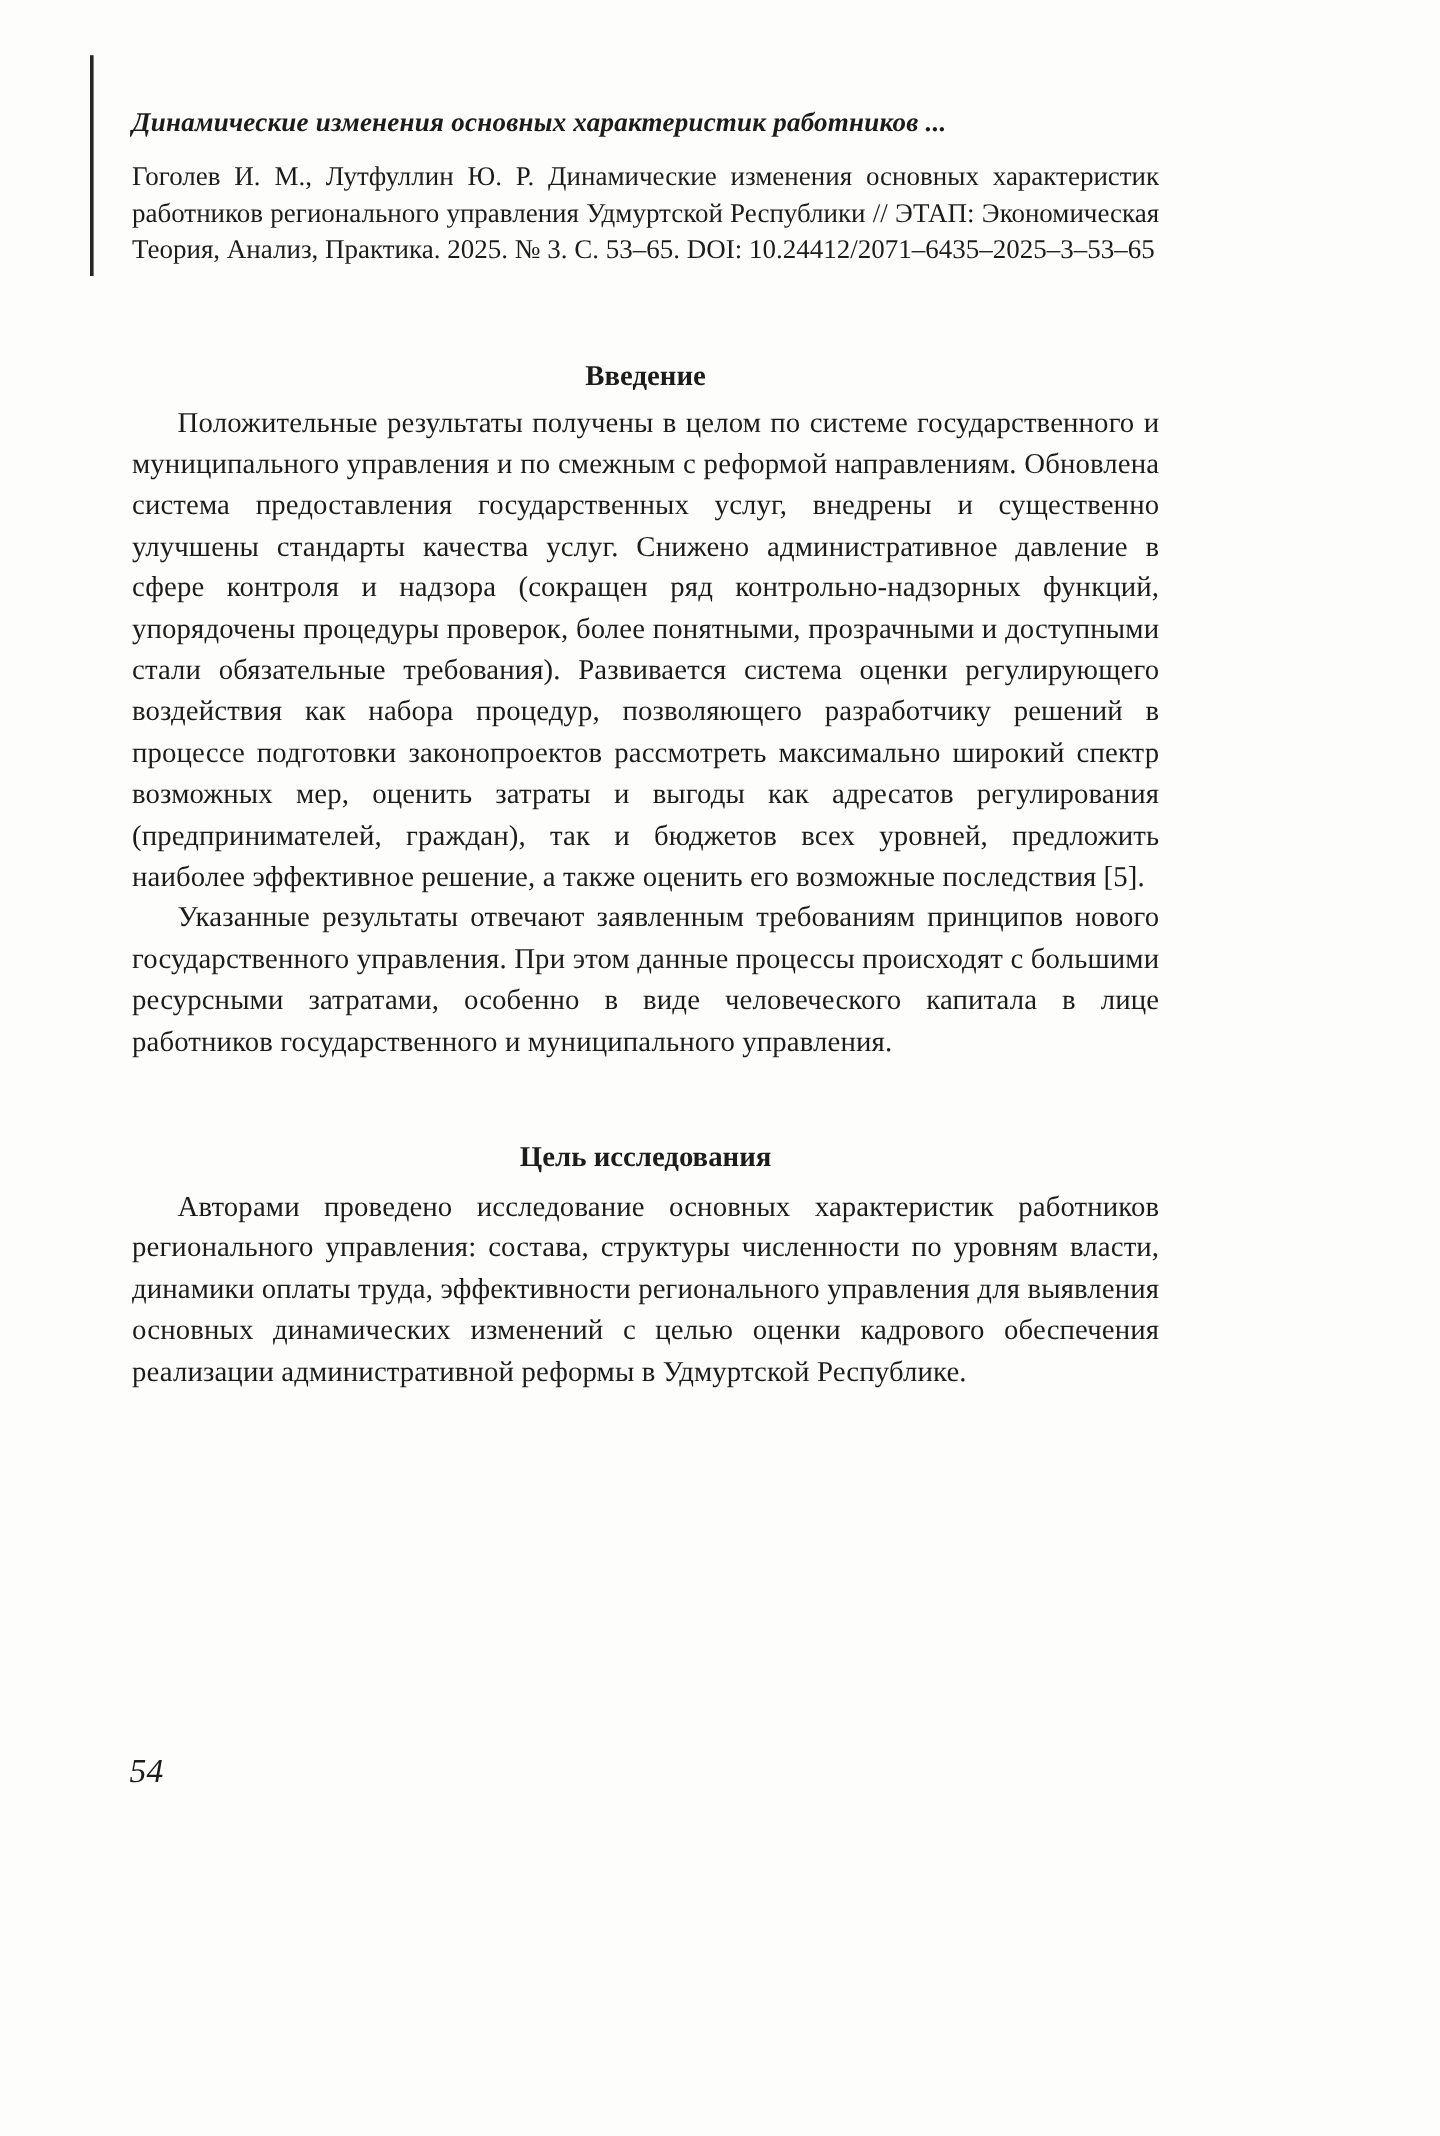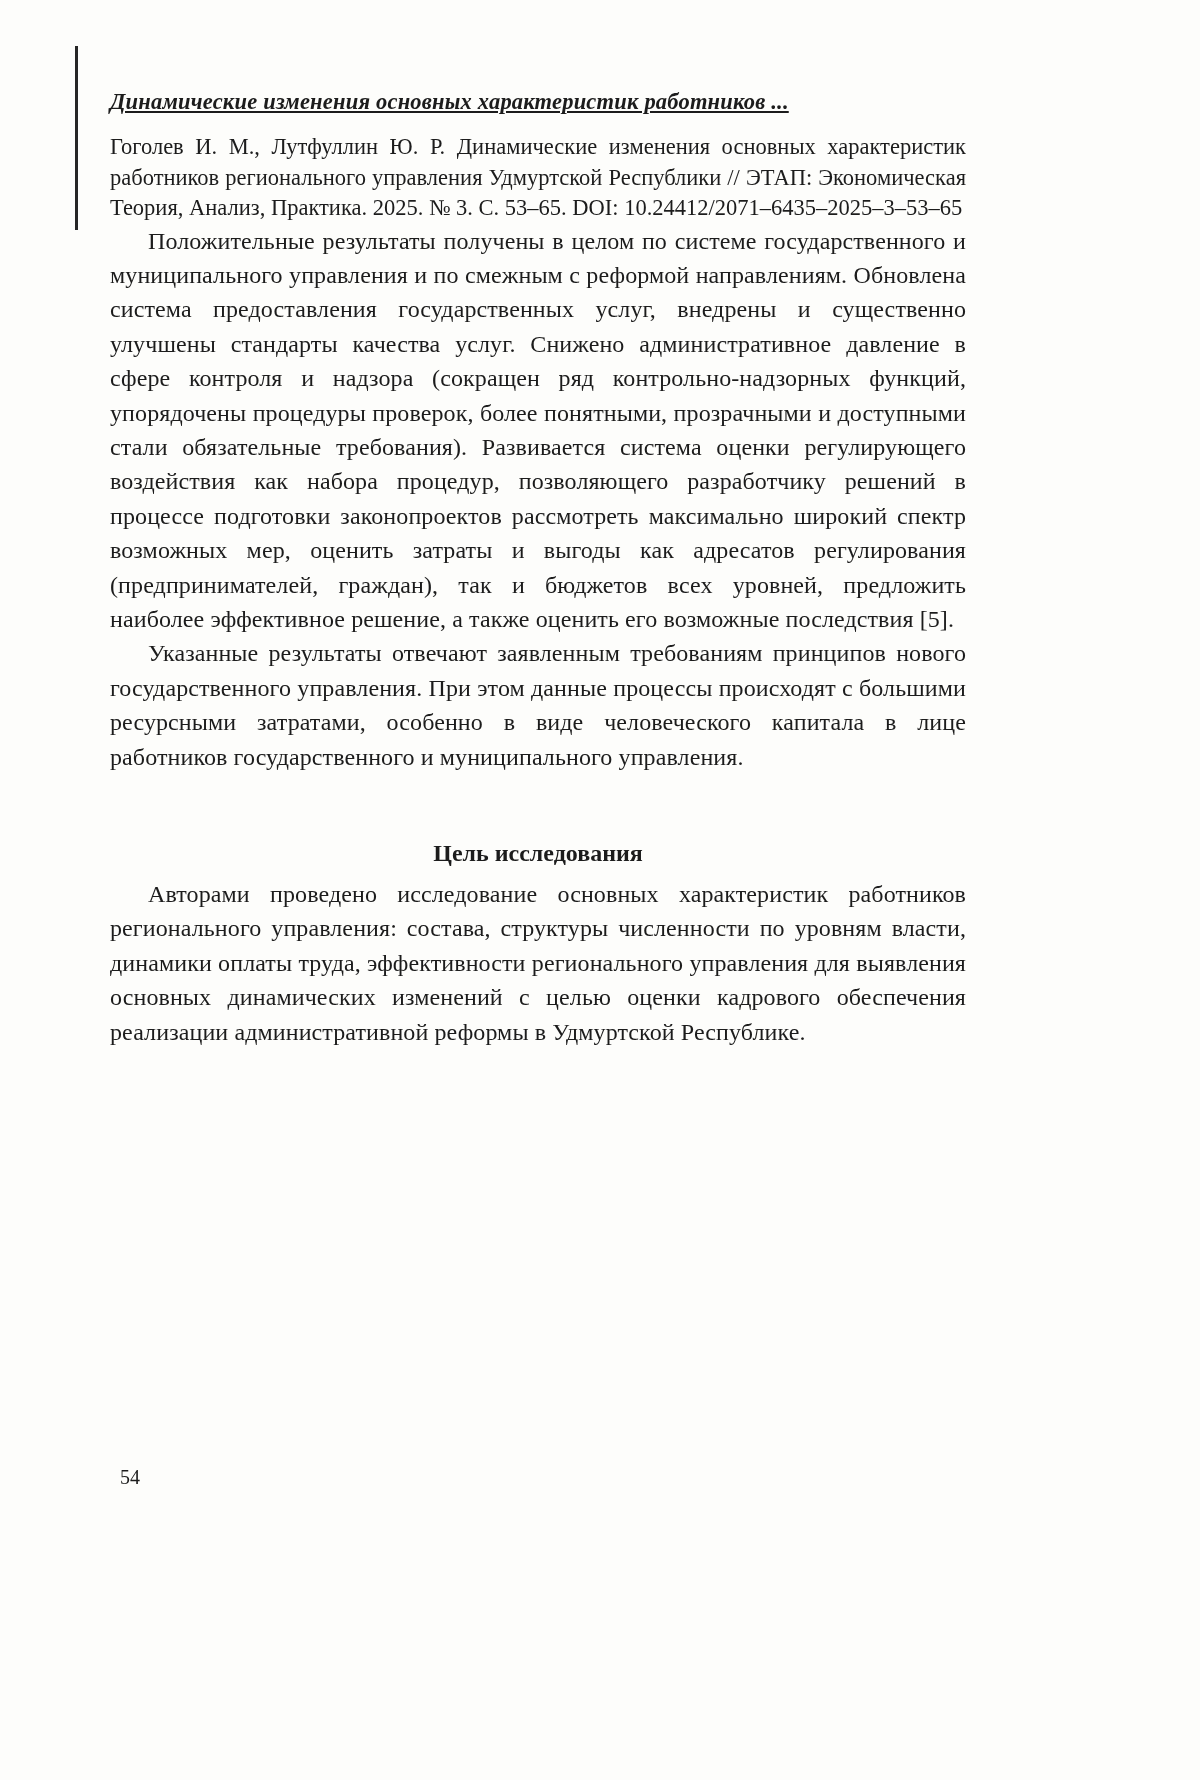--- a/index.html
+++ b/index.html
@@ -32,21 +32,20 @@
     width: 856px;
   }
   .running-head {
     margin-top: 88px;
     font-size: 22.5px;
     line-height: 28px;
     font-weight: bold;
     font-style: italic;
     letter-spacing: 0.2px;
     white-space: nowrap;
-    text-decoration: underline;
   }
   .citation {
     margin: 16px 0 0 0;
     font-size: 22.5px;
     line-height: 30.5px;
     text-align: justify;
   }
   .section-heading {
     margin: 0;
     text-align: center;
@@ -65,39 +64,41 @@
   .body-par {
     margin: 0;
     font-size: 24px;
     line-height: 34.4px;
     text-align: justify;
     text-indent: 38px;
     letter-spacing: 0.1px;
   }
   .page-number {
     position: absolute;
-    left: 120px;
+    left: 108px;
     top: 1462px;
-    font-size: 20px;
+    font-size: 28px;
     line-height: 30px;
+    font-style: italic;
   }
 </style>
 </head>
 <body>
 
 <div class="page">
 
   <div class="header-rule"></div>
 
   <div class="content">
 
     <div class="running-head">Динамические изменения основных характеристик работников ...</div>
 
     <p class="citation">Гоголев И. М., Лутфуллин Ю. Р. Динамические изменения основных характеристик работников регионального управления Удмуртской Республики // ЭТАП: Экономическая Теория, Анализ, Практика. 2025. № 3. С. 53–65. DOI: 10.24412/2071–6435–2025–3–53–65</p>
 
+    <h2 class="section-heading heading-intro">Введение</h2>
 
 
     <p class="body-par">Положительные результаты получены в целом по системе государственного и муниципального управления и по смежным с реформой направлениям. Обновлена система предоставления государственных услуг, внедрены и существенно улучшены стандарты качества услуг. Снижено административное давление в сфере контроля и надзора (сокращен ряд контрольно-надзорных функций, упорядочены процедуры проверок, более понятными, прозрачными и доступными стали обязательные требования). Развивается система оценки регулирующего воздействия как набора процедур, позволяющего разработчику решений в процессе подготовки законопроектов рассмотреть максимально широкий спектр возможных мер, оценить затраты и выгоды как адресатов регулирования (предпринимателей, граждан), так и бюджетов всех уровней, предложить наиболее эффективное решение, а также оценить его возможные последствия [5].</p>
 
 
     <p class="body-par">Указанные результаты отвечают заявленным требованиям принципов нового государственного управления. При этом данные процессы происходят с большими ресурсными затратами, особенно в виде человеческого капитала в лице работников государственного и муниципального управления.</p>
 
     <h2 class="section-heading heading-goal">Цель исследования</h2>
 
     <p class="body-par">Авторами проведено исследование основных характеристик работников регионального управления: состава, структуры численности по уровням власти, динамики оплаты труда, эффективности регионального управления для выявления основных динамических изменений с целью оценки кадрового обеспечения реализации административной реформы в Удмуртской Республике.</p>

